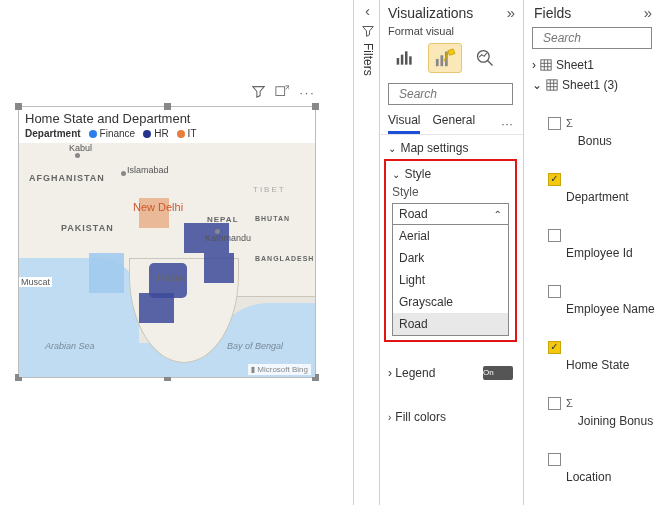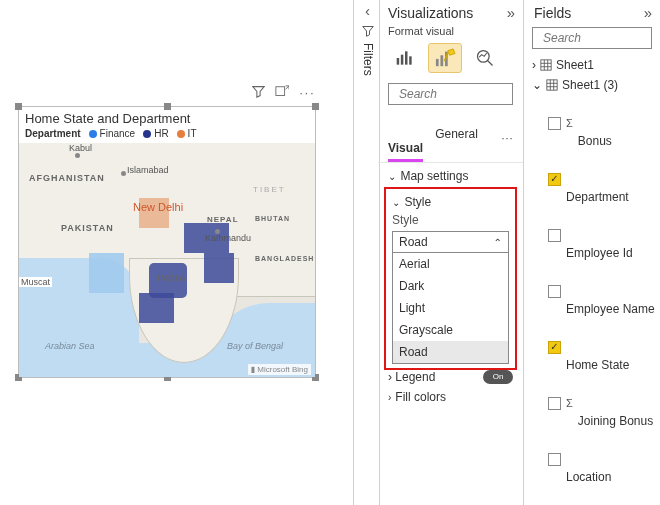--- a/index.html
+++ b/index.html
@@ -155,21 +155,21 @@
   }
   .tabs-row {
     display:flex; align-items:center; gap:12px;
     padding: 4px 10px 0 10px;
     border-bottom:1px solid #e6e6e6;
   }
   .tab {
     font-size:12px; padding-bottom:4px; cursor:pointer;
     border-bottom:3px solid transparent;
   }
-  .tab.active { border-bottom:3px solid #d946ef; font-weight:700;margin-top:28px; }
+  .tab.active { border-bottom:3px solid #1d4ed8; font-weight:400; }
   .ellipsis { margin-left:auto; color:#555; }
   .group-header {
     display:flex; align-items:center; gap:4px;
     font-size:12px; padding:6px 10px 4px 10px;
     cursor:pointer;
   }
   .group-header .chev { font-size:10px; }
   .redbox {
     border: 2.5px solid #e01515;
     margin: 0 6px;
@@ -186,25 +186,25 @@
     margin: 0 2px;
     border-left:1px solid #888;border-right:1px solid #888;border-bottom:1px solid #888;
     background:#fff;
   }
   .dd-item {
     padding: 4px 6px; font-size:12px; cursor:pointer;
   }
   .dd-item.selected { background:#e8e8e8; }
   .group-row-toggle {
     display:flex;align-items:center;justify-content:space-between;
-    padding:0 10px; font-size:12px;
+    padding:24px 10px; font-size:12px;
   }
   .toggle {
-    width:30px;height:14px;background:#555;border-radius:7px;position:relative;
-    font-size:8px;color:#fff; line-height:14px; text-align:center;
+    width:30px;height:14px;background:#555;border-radius:2px;position:relative;
+    font-size:8px;color:#fff; line-height:14px; 
   }
   .fields-list { padding: 2px 4px 0 8px; }
   .field-group { display:flex; align-items:center; gap:4px; font-size:12px; padding:3px 0; }
   .field-item { display:flex; align-items:center; gap:5px; font-size:12px; padding:3px 0 3px 16px; }
   .chk {
     width:13px;height:13px;border:1px solid #888;background:#fff;display:inline-flex;
     align-items:center;justify-content:center;font-size:10px;color:#fff;
   }
   .chk.checked { background:#f2c811; border-color:#caa20a; }
   .chk.checked::after { content:"✓"; color:#333; font-size:10px; line-height:1; }

